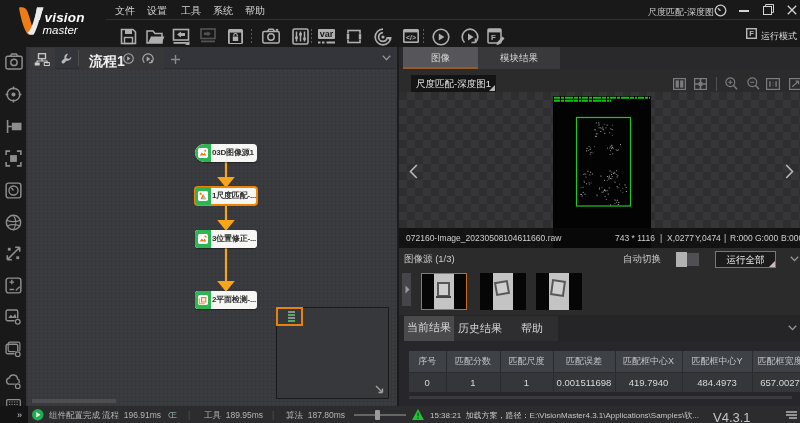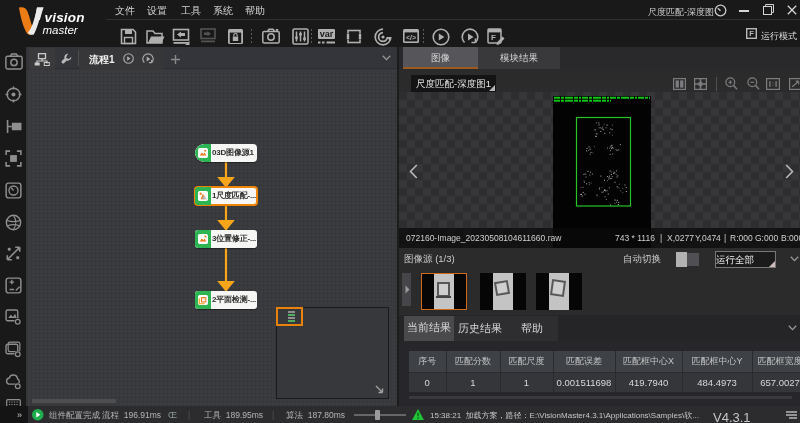--- a/index.html
+++ b/index.html
@@ -234,21 +234,21 @@
         <rect x="4.5" y="0.7" width="7" height="5" fill="none" stroke="#ccc" stroke-width="1.3"></rect>
         <path d="M8 5.7 V8 M3 10.5 V8 H13 V10.5" fill="none" stroke="#ccc" stroke-width="1.2"></path>
         <rect x="0.7" y="9.5" width="5" height="3" fill="#ccc"></rect>
         <rect x="10.3" y="9.5" width="5" height="3" fill="none" stroke="#ccc"></rect>
       </svg>
   <svg class="abs" style="left:34px;top:6px" width="12" height="11" viewBox="0 0 12 11">
         <path d="M7.2 0.8 A3.3 3.3 0 0 0 3.6 5.2 L0.8 8 A1.6 1.6 0 0 0 3 10.2 L5.8 7.4 A3.3 3.3 0 0 0 10.2 3.8 L8 6 L5 5 L6.2 2 Z" fill="#b9b9b9"></path>
       </svg>
   <div class="abs" style="left:51px;top:3px;width:1px;height:16px;background:#4e4e4e"></div>
   <div class="abs" style="left:52px;top:0.5px;width:85px;height:21px;background:#37373a"></div>
-  <span class="abs" style="left:62px;top:5.5px;font-size:10px;color:#f0f0f0;font-weight:bold">流程1</span>
+  <span class="abs" style="left:62px;top:5.5px;font-size:14px;color:#f0f0f0;font-weight:bold">流程1</span>
   <svg class="abs" style="left:96px;top:6px" width="11" height="11" viewBox="0 0 18 18">
         <circle cx="9" cy="9" r="7.8" fill="none" stroke="#aaa" stroke-width="1.8"></circle>
         <path d="M6.8 5.4 L12.4 9 L6.8 12.6 Z" fill="#aaa"></path>
       </svg>
   <svg class="abs" style="left:115px;top:5.5px" width="12" height="12" viewBox="0 0 18 18">
         <path d="M3.5 14.5 A7.8 7.8 0 1 1 14.5 14.5" fill="none" stroke="#aaa" stroke-width="1.8"></path>
         <path d="M14.5 14.5 L14.5 10.5 M14.5 14.5 L10.5 14.5" stroke="#aaa" stroke-width="1.8"></path>
         <path d="M7 5.4 L12.6 9 L7 12.6 Z" fill="#aaa"></path>
       </svg>
   <svg class="abs" style="left:144px;top:8px" width="9" height="9" viewBox="0 0 9 9">
@@ -522,21 +522,21 @@
         <span class="abs" style="left:325px">|</span>
         <span class="abs" style="left:331px">R:000</span>
         <span class="abs" style="left:356px">G:000</span>
         <span class="abs" style="left:382px">B:000</span>
   </div>
   <div id="srcbar">
     <span class="abs" style="left:5px;top:5px;font-weight:normal">图像源 (1/3)</span>
     <span class="abs" style="left:224px;top:5px">自动切换</span>
     <div class="abs" style="left:277px;top:5px;width:23px;height:13px;background:#505054"></div>
     <div class="abs" style="left:277px;top:4px;width:11px;height:15px;background:#b2b2b2"></div>
-    <div class="abs" style="left:316px;top:3px;width:61px;height:17px;background:#1b1b1b;border:1px solid #777;color:#f0f0f0;line-height:15px;font-size:9.5px">运行全部
+    <div class="abs" style="left:316px;top:3px;width:61px;height:17px;background:#1b1b1b;border:1px solid #777;color:#f0f0f0;text-align:center;line-height:15px;font-size:9.5px">运行全部
       <svg class="abs" style="right:0px;bottom:0px" width="6" height="6" viewBox="0 0 6 6">
             <path d="M6 0 V6 H0 Z" fill="#cbb"></path>
           </svg>
     </div>
     <svg class="abs" style="left:391px;top:8px" width="9" height="6" viewBox="0 0 9 6">
           <path d="M0.8 0.8 L4.5 4.6 L8.2 0.8" fill="none" stroke="#999" stroke-width="1.3"></path>
         </svg>
   </div>
   <div id="thumbs">
     <div class="abs" style="left:3px;top:2px;width:9px;height:33px;background:#45454a"></div>

